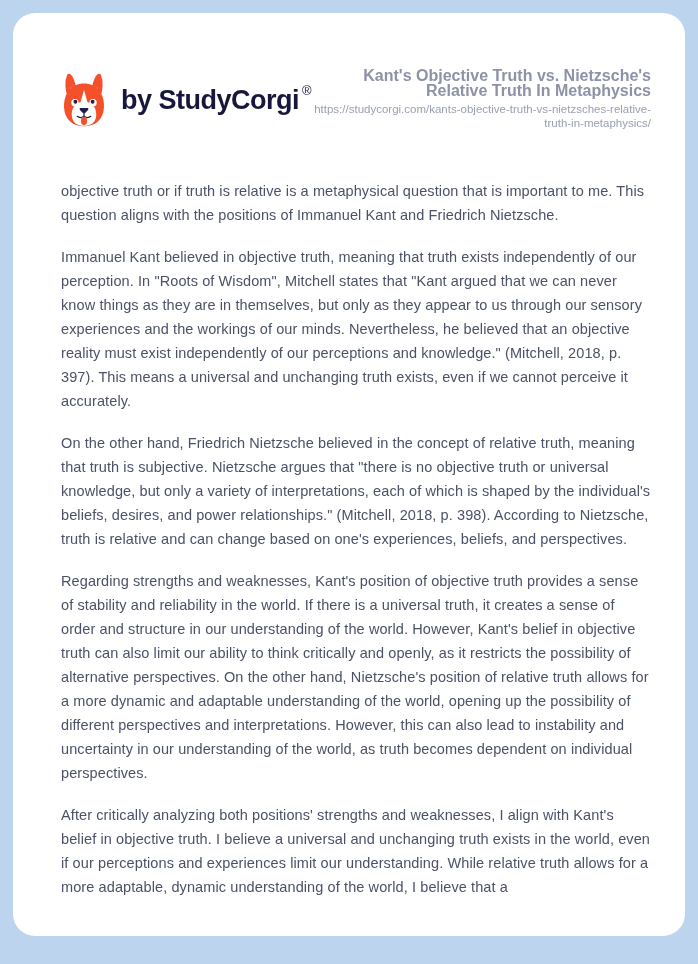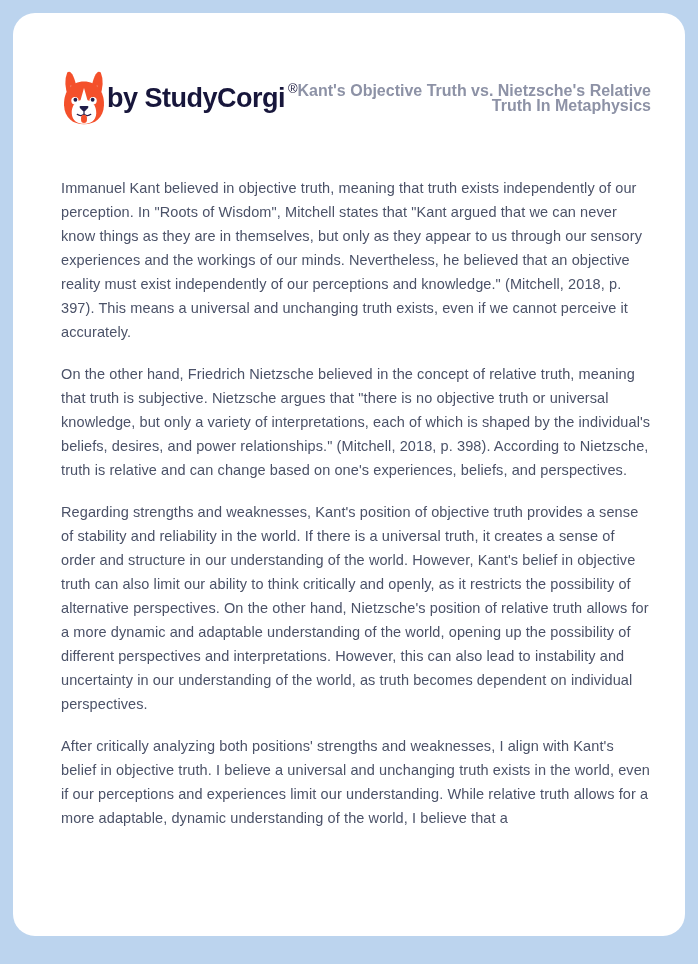--- a/index.html
+++ b/index.html
@@ -27,20 +27,21 @@
     overflow: hidden;
   }
   .header {
     display: flex;
     justify-content: space-between;
     align-items: center;
   }
   .brand {
     display: flex;
     align-items: center;
+    gap: 14px;
     cursor: pointer;
   }
   .corgi-icon svg {
     display: block;
     width: 46px;
     height: 59px;
   }
   .brand-name {
     font-size: 27px;
     font-weight: 700;
@@ -122,24 +123,26 @@
           <path d="M50,94 L50,101 M50,101 Q43,108 35,102 M50,101 Q57,108 65,102" stroke="#211d49" stroke-width="2.6" fill="none" stroke-linecap="round"></path>
 
           <rect x="43.5" y="103" width="13" height="18" rx="6.5" fill="#f4502b"></rect>
         </svg>
       </span>
       <span class="brand-name"><span>by StudyCorgi</span><sup>®</sup></span>
     </div>
 
     <div class="doc-meta">
       <div class="doc-title">Kant's Objective Truth vs. Nietzsche's Relative Truth In Metaphysics</div>
+      <a class="doc-url">https://studycorgi.com/kants-objective-truth-vs-nietzsches-relative-truth-in-metaphysics/</a>
     </div>
 
   </div>
 
   <div class="article">
+    <p>objective truth or if truth is relative is a metaphysical question that is important to me. This question aligns with the positions of Immanuel Kant and Friedrich Nietzsche.</p>
     <p>Immanuel Kant believed in objective truth, meaning that truth exists independently of our perception. In "Roots of Wisdom", Mitchell states that "Kant argued that we can never know things as they are in themselves, but only as they appear to us through our sensory experiences and the workings of our minds. Nevertheless, he believed that an objective reality must exist independently of our perceptions and knowledge." (Mitchell, 2018, p. 397). This means a universal and unchanging truth exists, even if we cannot perceive it accurately.</p>
     <p>On the other hand, Friedrich Nietzsche believed in the concept of relative truth, meaning that truth is subjective. Nietzsche argues that "there is no objective truth or universal knowledge, but only a variety of interpretations, each of which is shaped by the individual's beliefs, desires, and power relationships." (Mitchell, 2018, p. 398). According to Nietzsche, truth is relative and can change based on one's experiences, beliefs, and perspectives.</p>
     <p>Regarding strengths and weaknesses, Kant's position of objective truth provides a sense of stability and reliability in the world. If there is a universal truth, it creates a sense of order and structure in our understanding of the world. However, Kant's belief in objective truth can also limit our ability to think critically and openly, as it restricts the possibility of alternative perspectives. On the other hand, Nietzsche's position of relative truth allows for a more dynamic and adaptable understanding of the world, opening up the possibility of different perspectives and interpretations. However, this can also lead to instability and uncertainty in our understanding of the world, as truth becomes dependent on individual perspectives.</p>
     <p>After critically analyzing both positions' strengths and weaknesses, I align with Kant's belief in objective truth. I believe a universal and unchanging truth exists in the world, even if our perceptions and experiences limit our understanding. While relative truth allows for a more adaptable, dynamic understanding of the world, I believe that a</p>
   </div>
 
 </div>
 
 </body></html>

